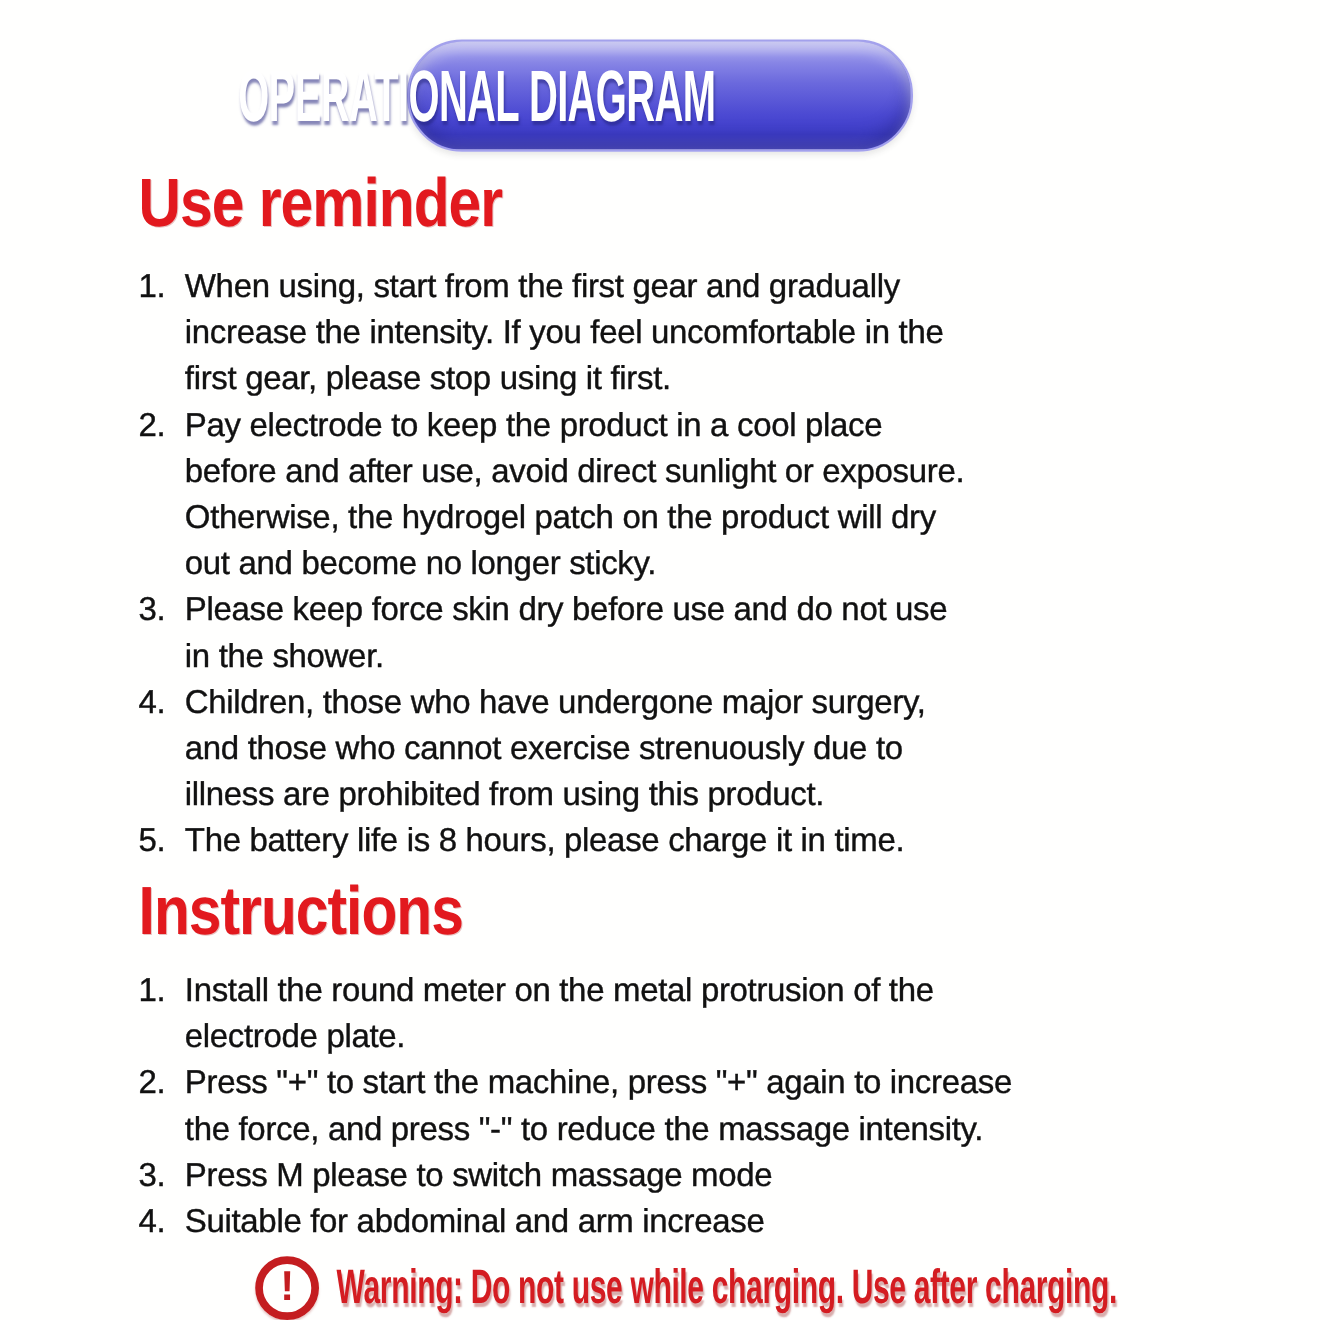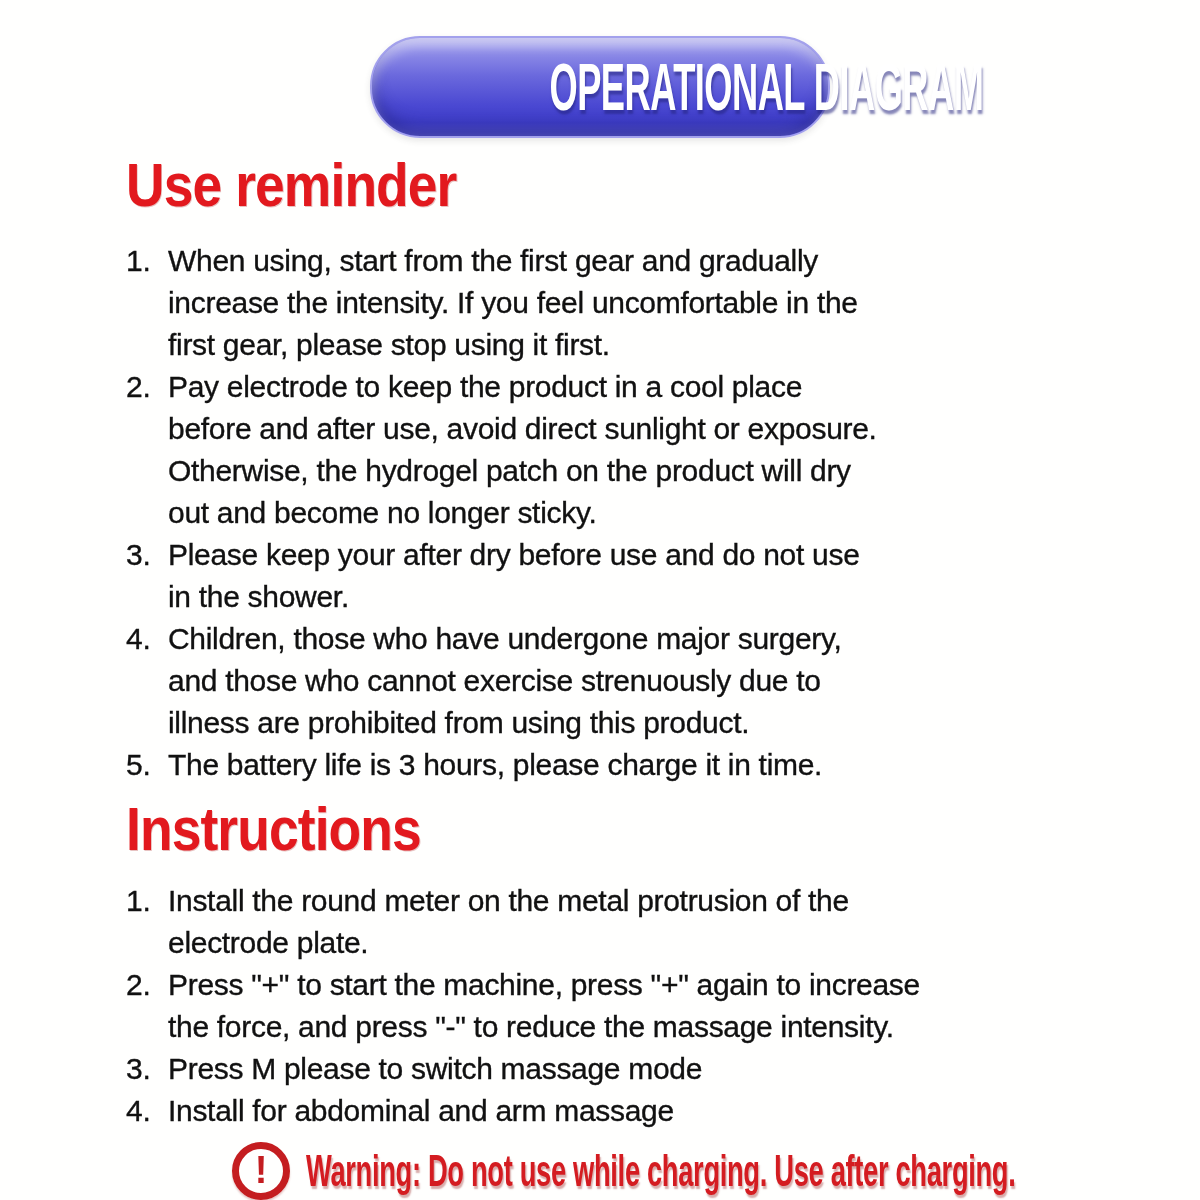--- a/index.html
+++ b/index.html
@@ -24,21 +24,21 @@
     border-radius: 50px;
     background: linear-gradient(180deg,
       #b3b1ef 0%, #8f8de8 14%, #6b69dd 38%,
       #4b49d2 68%, #3f3ecb 86%, #5a58d8 100%);
     border: 2px solid #a3a1ec;
     box-shadow: inset 0 8px 12px rgba(255,255,255,0.40),
                 inset 0 -10px 16px rgba(28,28,110,0.45),
                 0 3px 6px rgba(60,60,60,0.12);
     display: flex;
     align-items: center;
-    justify-content: flex-start;
+    justify-content: flex-end;
   }
   .banner-label {
     display: inline-block;
     white-space: nowrap;
     font-size: 66px;
     font-weight: 700;
     letter-spacing: -1px;
     color: #ffffff;
     transform: scaleX(0.55);
     text-shadow: 2px 4px 3px rgba(35,35,125,0.55);
@@ -130,32 +130,32 @@
   </div>
   <div class="num-row">
     <span class="num-cell">2.</span>
     <span class="text-cell">Pay electrode to keep the product in a cool place
 before and after use, avoid direct sunlight or exposure.
 Otherwise, the hydrogel patch on the product will dry
 out and become no longer sticky.</span>
   </div>
   <div class="num-row">
     <span class="num-cell">3.</span>
-    <span class="text-cell">Please keep your after dry before use and do not use
+    <span class="text-cell">Please keep force skin dry before use and do not use
 in the shower.</span>
   </div>
   <div class="num-row">
     <span class="num-cell">4.</span>
     <span class="text-cell">Children, those who have undergone major surgery,
 and those who cannot exercise strenuously due to
 illness are prohibited from using this product.</span>
   </div>
   <div class="num-row">
     <span class="num-cell">5.</span>
-    <span class="text-cell">The battery life is 3 hours, please charge it in time.</span>
+    <span class="text-cell">The battery life is 8 hours, please charge it in time.</span>
   </div>
 </div>
 
 <div class="section-heading second">Instructions</div>
 
 <div class="num-list">
   <div class="num-row">
     <span class="num-cell">1.</span>
     <span class="text-cell">Install the round meter on the metal protrusion of the
 electrode plate.</span>
@@ -164,21 +164,21 @@
     <span class="num-cell">2.</span>
     <span class="text-cell">Press "+" to start the machine, press "+" again to increase
 the force, and press "-" to reduce the massage intensity.</span>
   </div>
   <div class="num-row">
     <span class="num-cell">3.</span>
     <span class="text-cell">Press M please to switch massage mode</span>
   </div>
   <div class="num-row">
     <span class="num-cell">4.</span>
-    <span class="text-cell">Install for abdominal and arm massage</span>
+    <span class="text-cell">Suitable for abdominal and arm increase</span>
   </div>
 </div>
 
 <div class="warning-row">
   <span class="warning-icon">
     <span class="bang">!</span>
   </span>
   <span class="warning-text">Warning: Do not use while charging. Use after charging.</span>
 </div>
 

